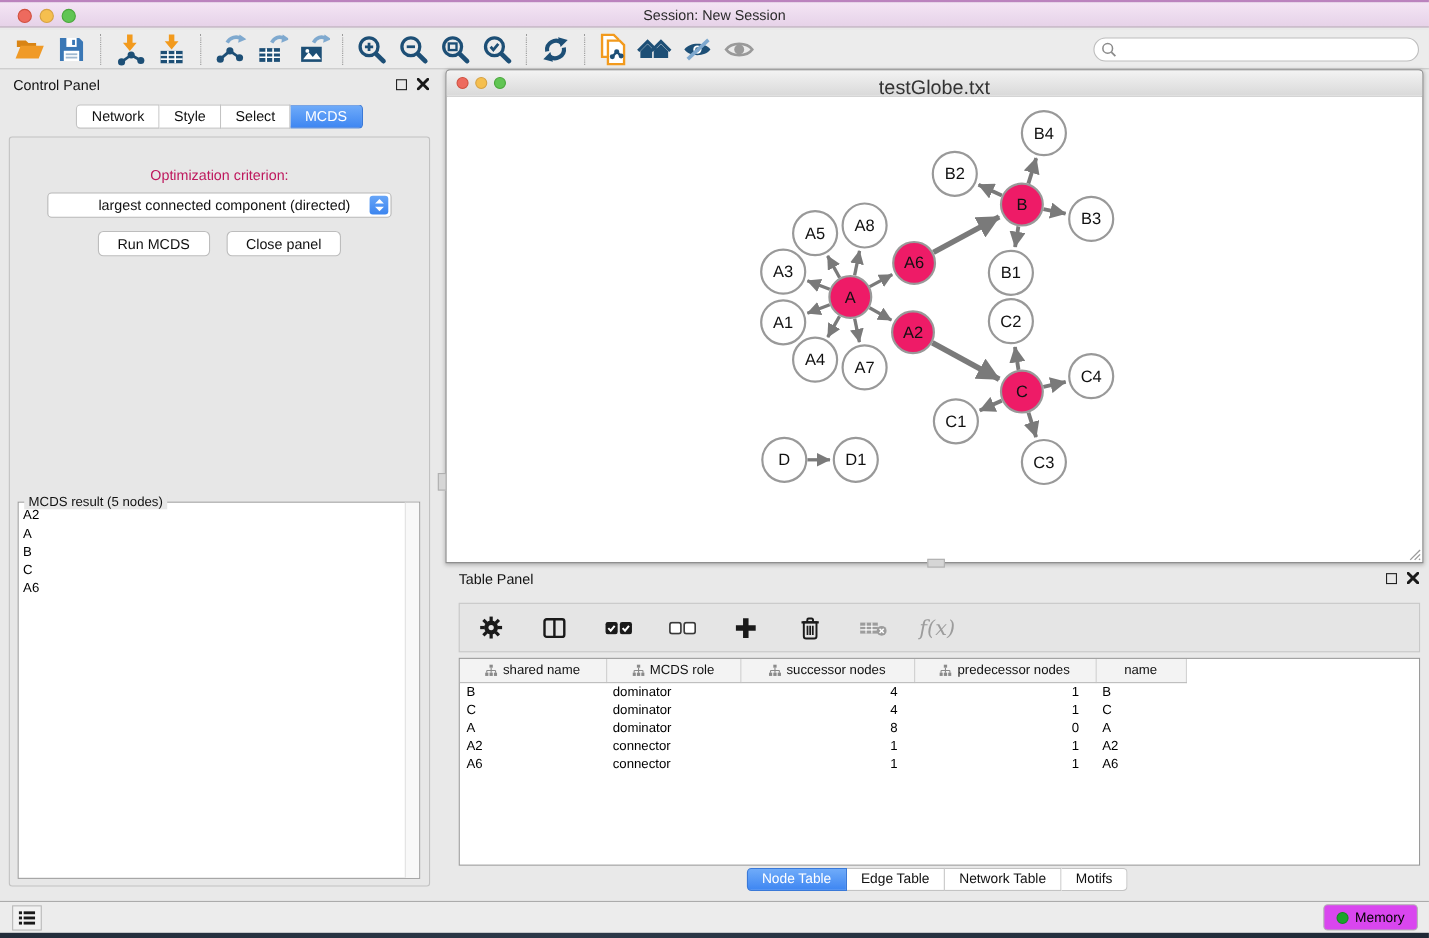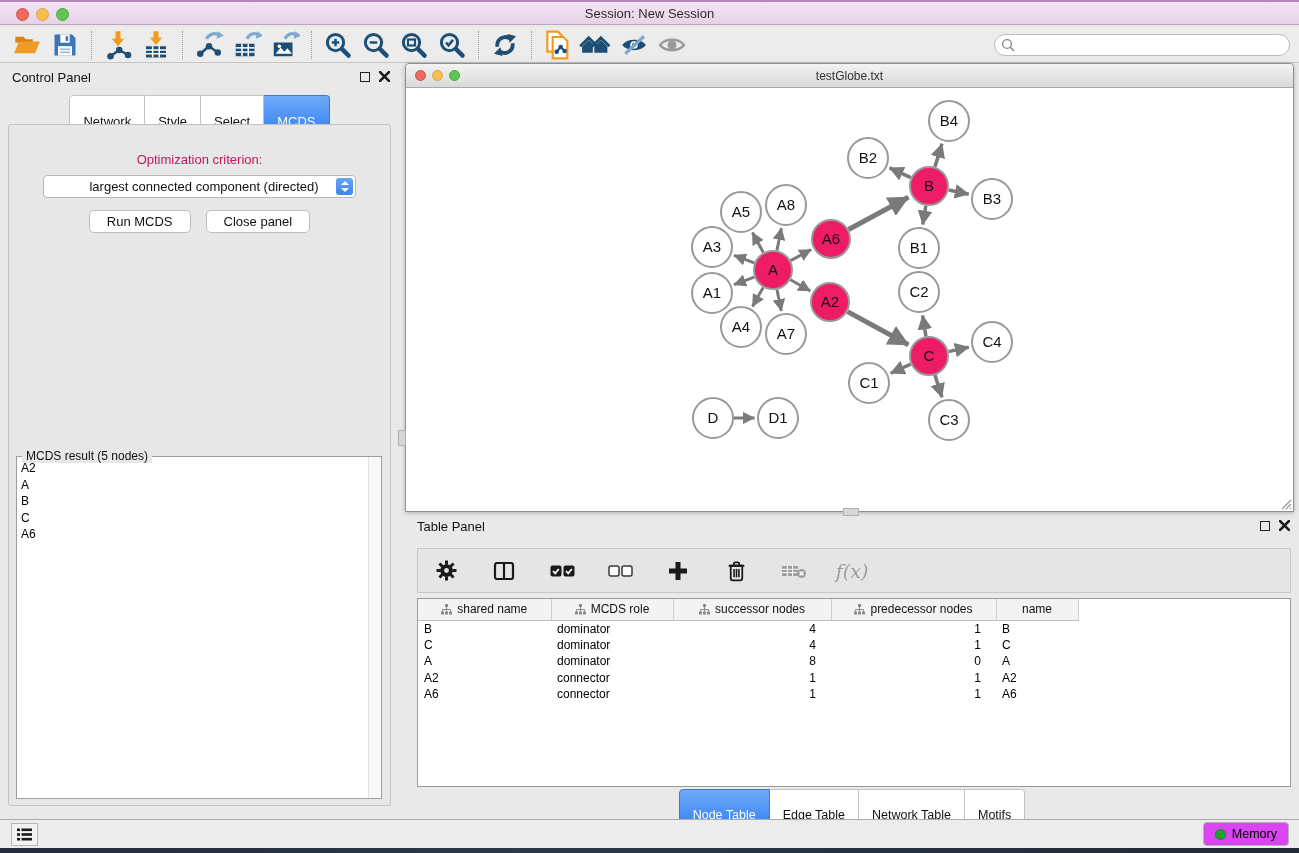--- a/index.html
+++ b/index.html
@@ -29,21 +29,21 @@
     background:#fff; padding:0 8px 0 26px; font-size:12px; outline:none; }
   #search-wrap svg { position:absolute; left:7px; top:4px; }
 
   
   #control-panel { position:absolute; left:0; top:63px; width:399px; height:750px; }
   .panel-header { position:absolute; left:0; top:0; right:0; height:30px; }
   .panel-title { position:absolute; left:12px; top:7px; font-size:13px; color:#111; }
   .ph-icons { position:absolute; right:9px; top:8px; display:flex; gap:9px; align-items:center; }
   .float-ico { width:10px; height:10px; border:1.6px solid #222; display:inline-block; }
   #cp-tabs { position:absolute; left:0; top:32px; width:100%; display:flex; justify-content:center; }
-  .seg-tab { height:22px; line-height:20px; padding:16px 13px; font-size:13px; background:#fff;
+  .seg-tab { height:22px; line-height:20px; padding:0 13px; font-size:13px; background:#fff;
     border:1px solid #c3c3c3; color:#111; cursor:pointer; }
   .seg-tab:first-child { border-radius:4px 0 0 4px; }
   .seg-tab:last-child { border-radius:0 4px 4px 0; }
   .seg-tab + .seg-tab { border-left:none; }
   .seg-tab.sel { background:linear-gradient(#6fabf9,#3e86f2); color:#fff; border-color:#3a79d8; }
   #cp-body { position:absolute; left:8px; right:8px; top:61px; bottom:7px;
     background:#e7e7e7; border:1px solid #c2c2c2; border-radius:3px; }
   #opt-label { margin-top:27px; text-align:center; font-size:13px; color:#be185d; }
   #select-row { margin-top:8px; display:flex; justify-content:center; }
   #criterion-select { position:relative; width:313px; height:23px; background:#fff;
@@ -73,21 +73,21 @@
     border:1px solid #8f8f8f; border-radius:4px 4px 0 0; background:#fff;
     box-shadow:0 1px 4px rgba(0,0,0,.25); }
   #net-titlebar { position:absolute; left:0; top:0; right:0; height:24px;
     background:linear-gradient(#f3f3f3,#d9d9d9); border-bottom:1px solid #a8a8a8;
     border-radius:4px 4px 0 0; }
   #net-titlebar .traffic { top:6px; width:11px; height:11px; }
   #net-titlebar .t-red { left:9px;  background:#ed6a5e; border:1px solid #d0503f; }
   #net-titlebar .t-yel { left:26px; background:#f5bf4f; border:1px solid #d6a243; }
   #net-titlebar .t-grn { left:43px; background:#61c554; border:1px solid #4aa73c; }
   #net-title { position:absolute; top:5px; left:0; right:0; text-align:center;
-    font-size:12px; color:#333; }
+    font-size:18px; color:#333; }
   #net-content { position:absolute; left:1px; right:1px; top:24px; bottom:1px; background:#fff; overflow:hidden; }
   #resize-grip { position:absolute; right:1px; bottom:1px; }
 
   .divider-handle { position:absolute; background:#d6d6d6; border:1px solid #b0b0b0; }
   #vdiv-handle { left:398px; top:430px; width:8px; height:16px; }
   #hdiv-handle { left:843px; top:508px; width:16px; height:8px; }
 
   
   #table-panel { position:absolute; left:405px; top:512px; width:894px; height:307px; }
   #tp-toolbar { position:absolute; left:12px; right:8px; top:36px; height:45px;

